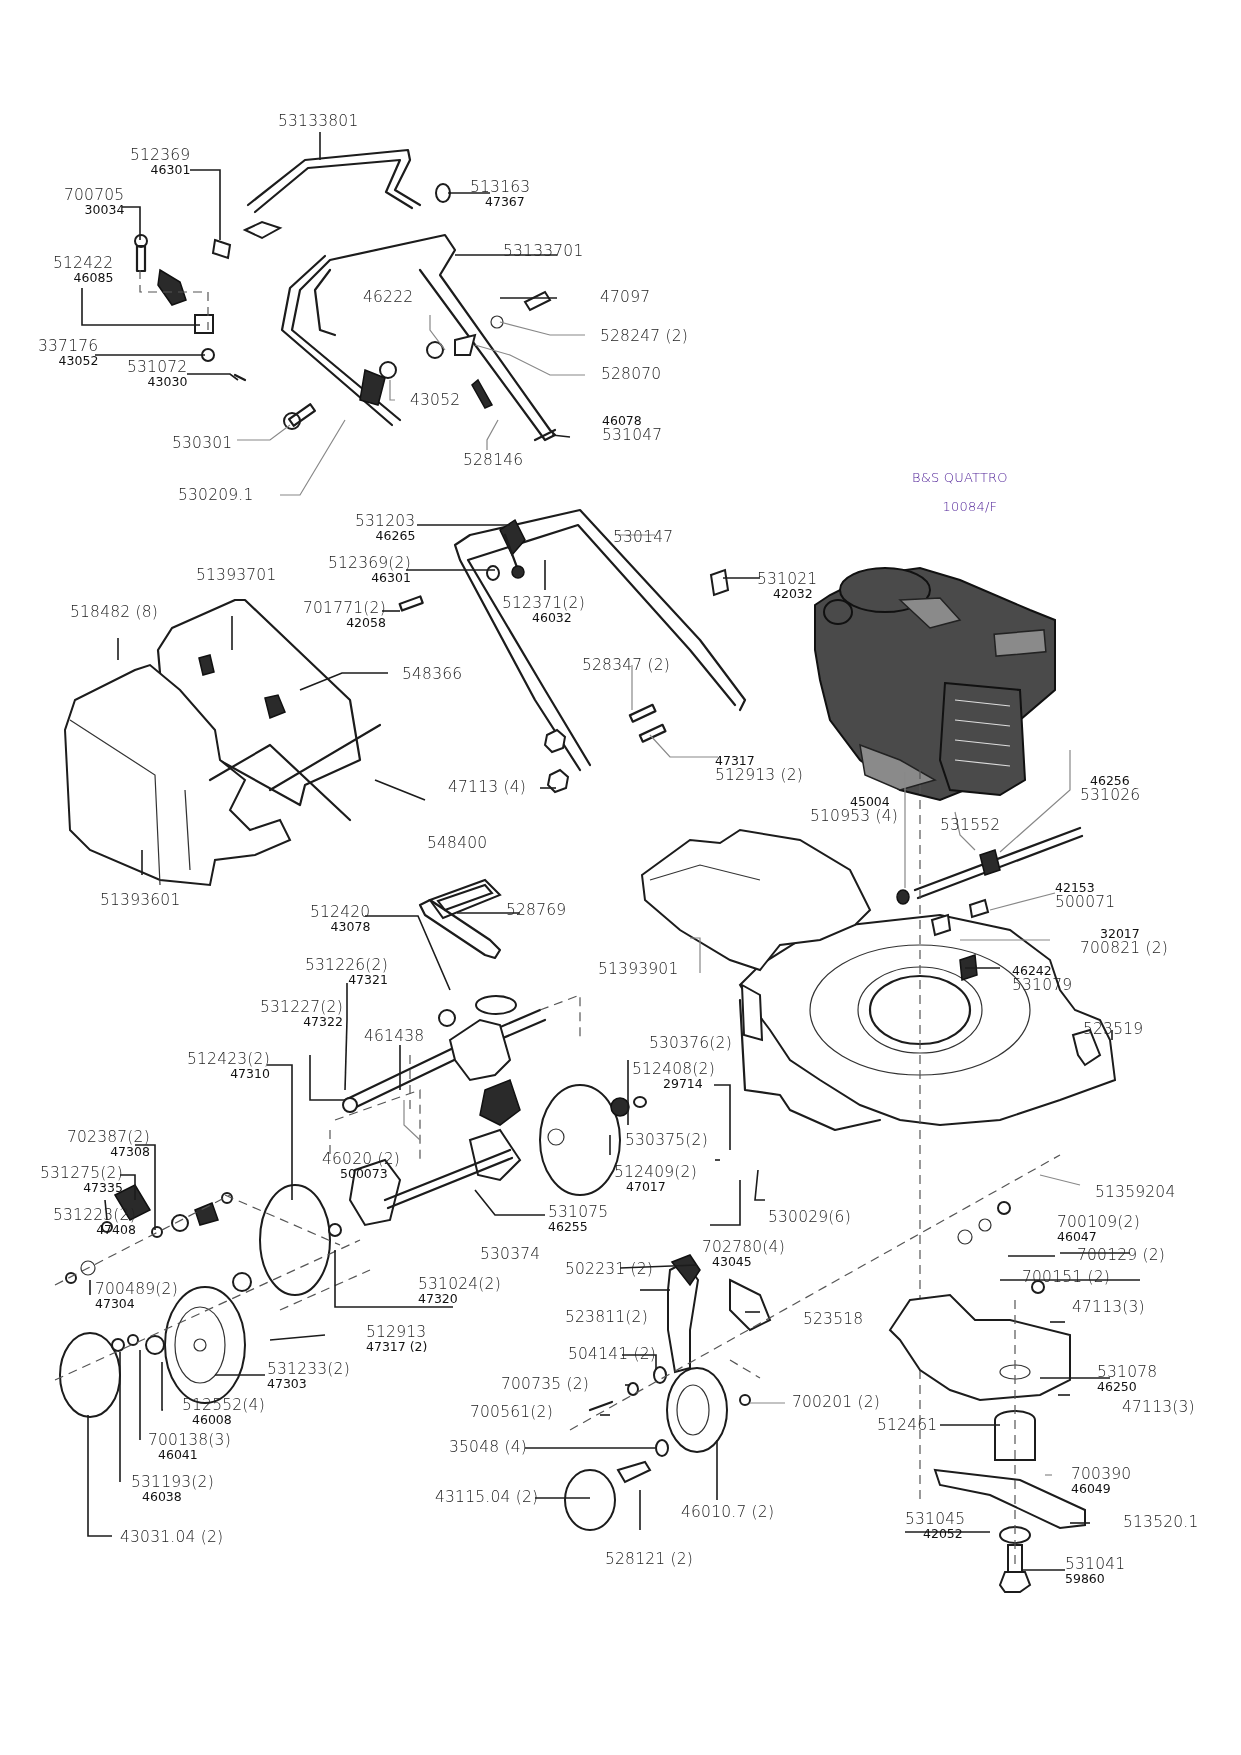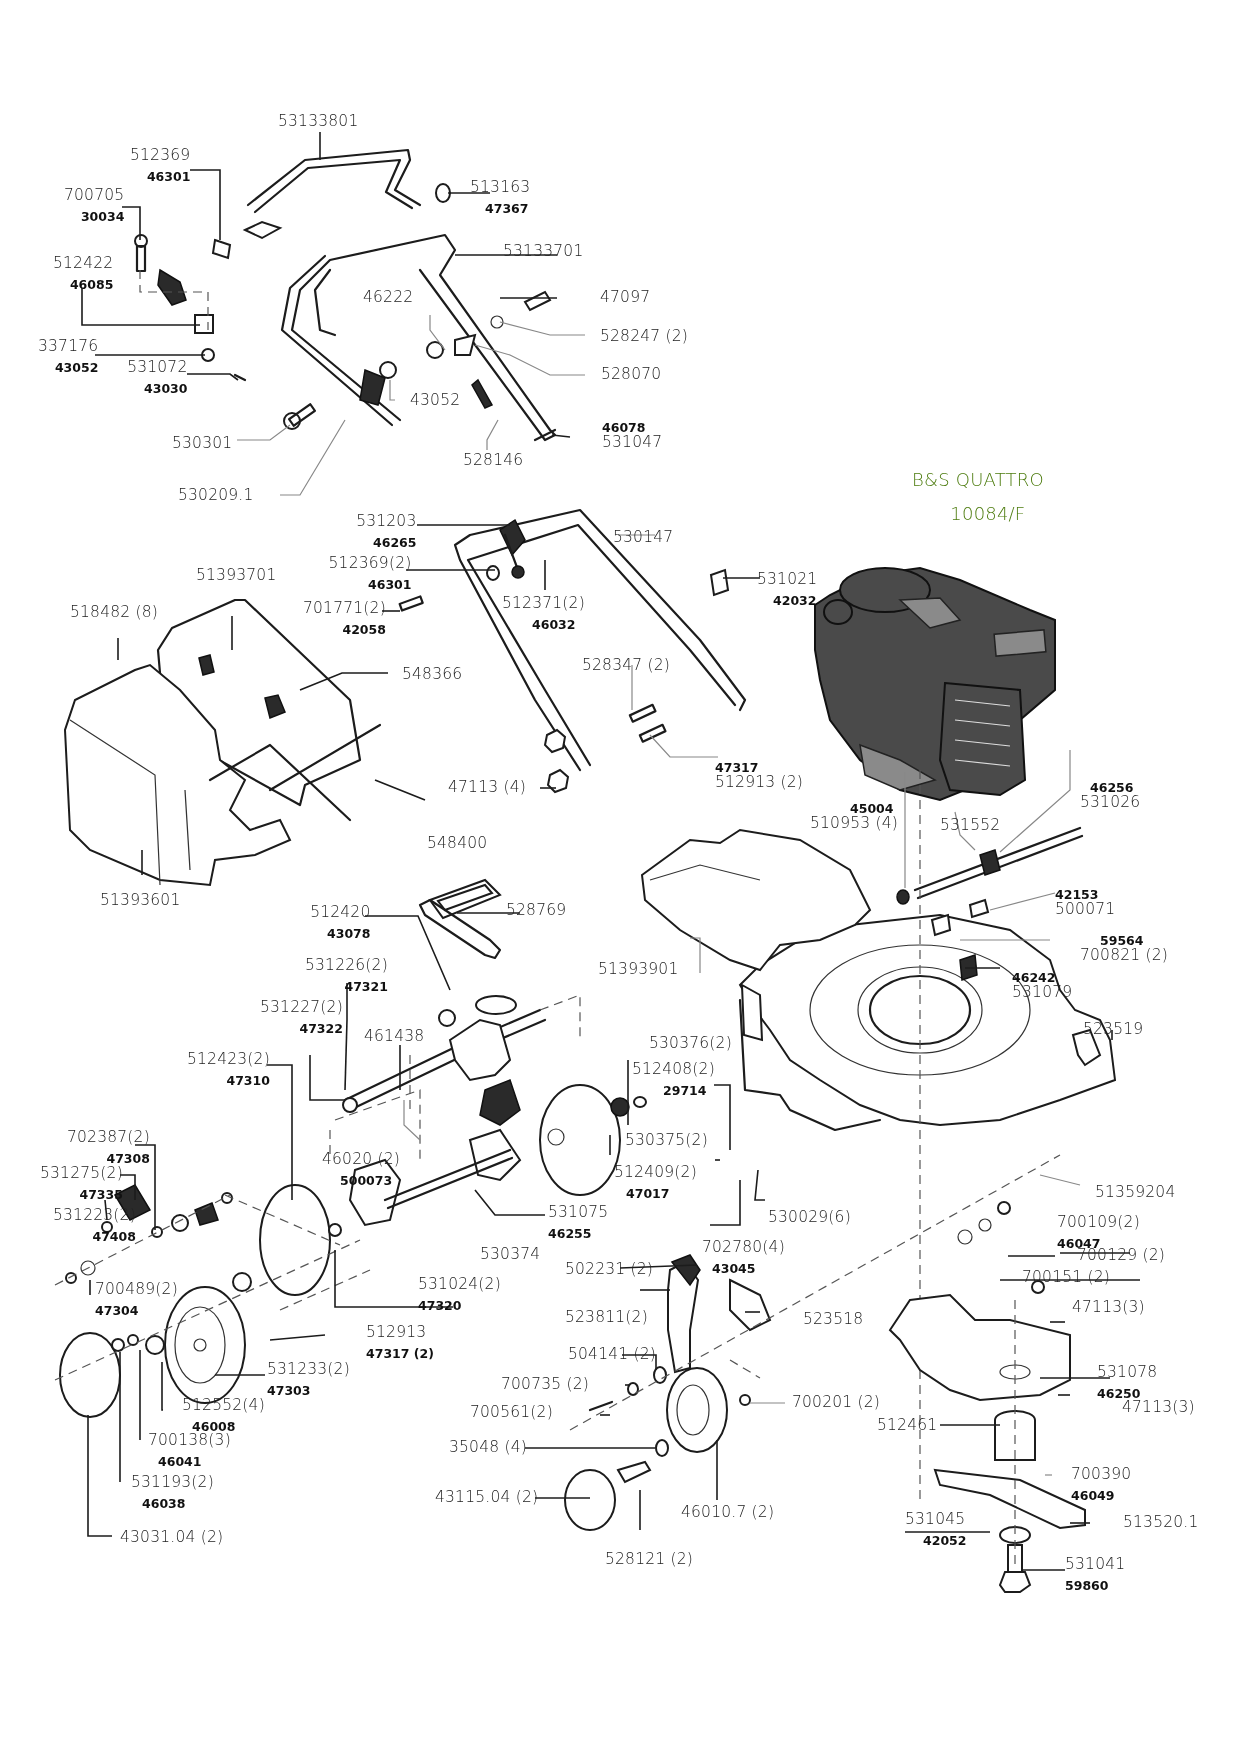--- a/index.html
+++ b/index.html
@@ -1,23 +1,23 @@
 <!DOCTYPE html>
 <html><head>
 <meta charset="utf-8">
 <style>
   html, body { margin:0; padding:0; background:#ffffff; }
   body { width:1241px; height:1755px; position:relative; overflow:hidden;
          font-family:"DejaVu Sans", "Liberation Sans", sans-serif; color:#1a1a1a; }
   #diagram { position:absolute; left:0; top:0; width:1241px; height:1755px; }
   .lbl { position:absolute; white-space:nowrap; line-height:1; }
   .pn  { font-size:15.5px; font-weight:300; color:#222; letter-spacing:0.2px; }
-  .sub { font-size:12.5px; font-weight:bold; color:#111; margin-top:7px; }
+  .sub { font-size:12.5px; font-weight:normal; color:#111; margin-top:0; }
   .lbl.r { text-align:right; }
-  .engine-title { font-size:18px; text-align:center; color:#4d7c0f; }
+  .engine-title { font-size:13px; text-align:center; color:#4c1d95; }
   svg .part { fill:none; stroke:#1c1c1c; stroke-width:2.2; stroke-linejoin:round; stroke-linecap:round; }
   svg .thin { fill:none; stroke:#333; stroke-width:1.2; }
   svg .lead { fill:none; stroke:#1c1c1c; stroke-width:1.6; }
   svg .leadg { fill:none; stroke:#888; stroke-width:1.2; }
   svg .dash { fill:none; stroke:#555; stroke-width:1.2; stroke-dasharray:9 6; }
   svg .fillw { fill:#fff; stroke:#1c1c1c; stroke-width:2; }
   svg .filld { fill:#2a2a2a; stroke:#111; stroke-width:1.5; }
   svg .fillg { fill:#4a4a4a; stroke:#111; stroke-width:2; }
   svg .fillm { fill:#8a8a8a; stroke:#222; stroke-width:1.5; }
 </style>
@@ -438,21 +438,21 @@
       <div class="sub" style="margin-left:17px">43078</div>
     </div>
 <div class="lbl" style="left:506px;top:903px">
       <div class="pn">528769</div>
     </div>
 <div class="lbl" style="left:1055px;top:882px">
       <div class="sub">42153</div>
       <div class="pn">500071</div>
     </div>
 <div class="lbl" style="left:1080px;top:928px">
-      <div class="sub" style="margin-left:20px">59564</div>
+      <div class="sub" style="margin-left:20px">32017</div>
       <div class="pn">700821 (2)</div>
     </div>
 <div class="lbl" style="left:598px;top:962px">
       <div class="pn">51393901</div>
     </div>
 <div class="lbl" style="left:1012px;top:965px">
       <div class="sub">46242</div>
       <div class="pn">531079</div>
     </div>
 <div class="lbl r" style="left:305px;top:958px">

